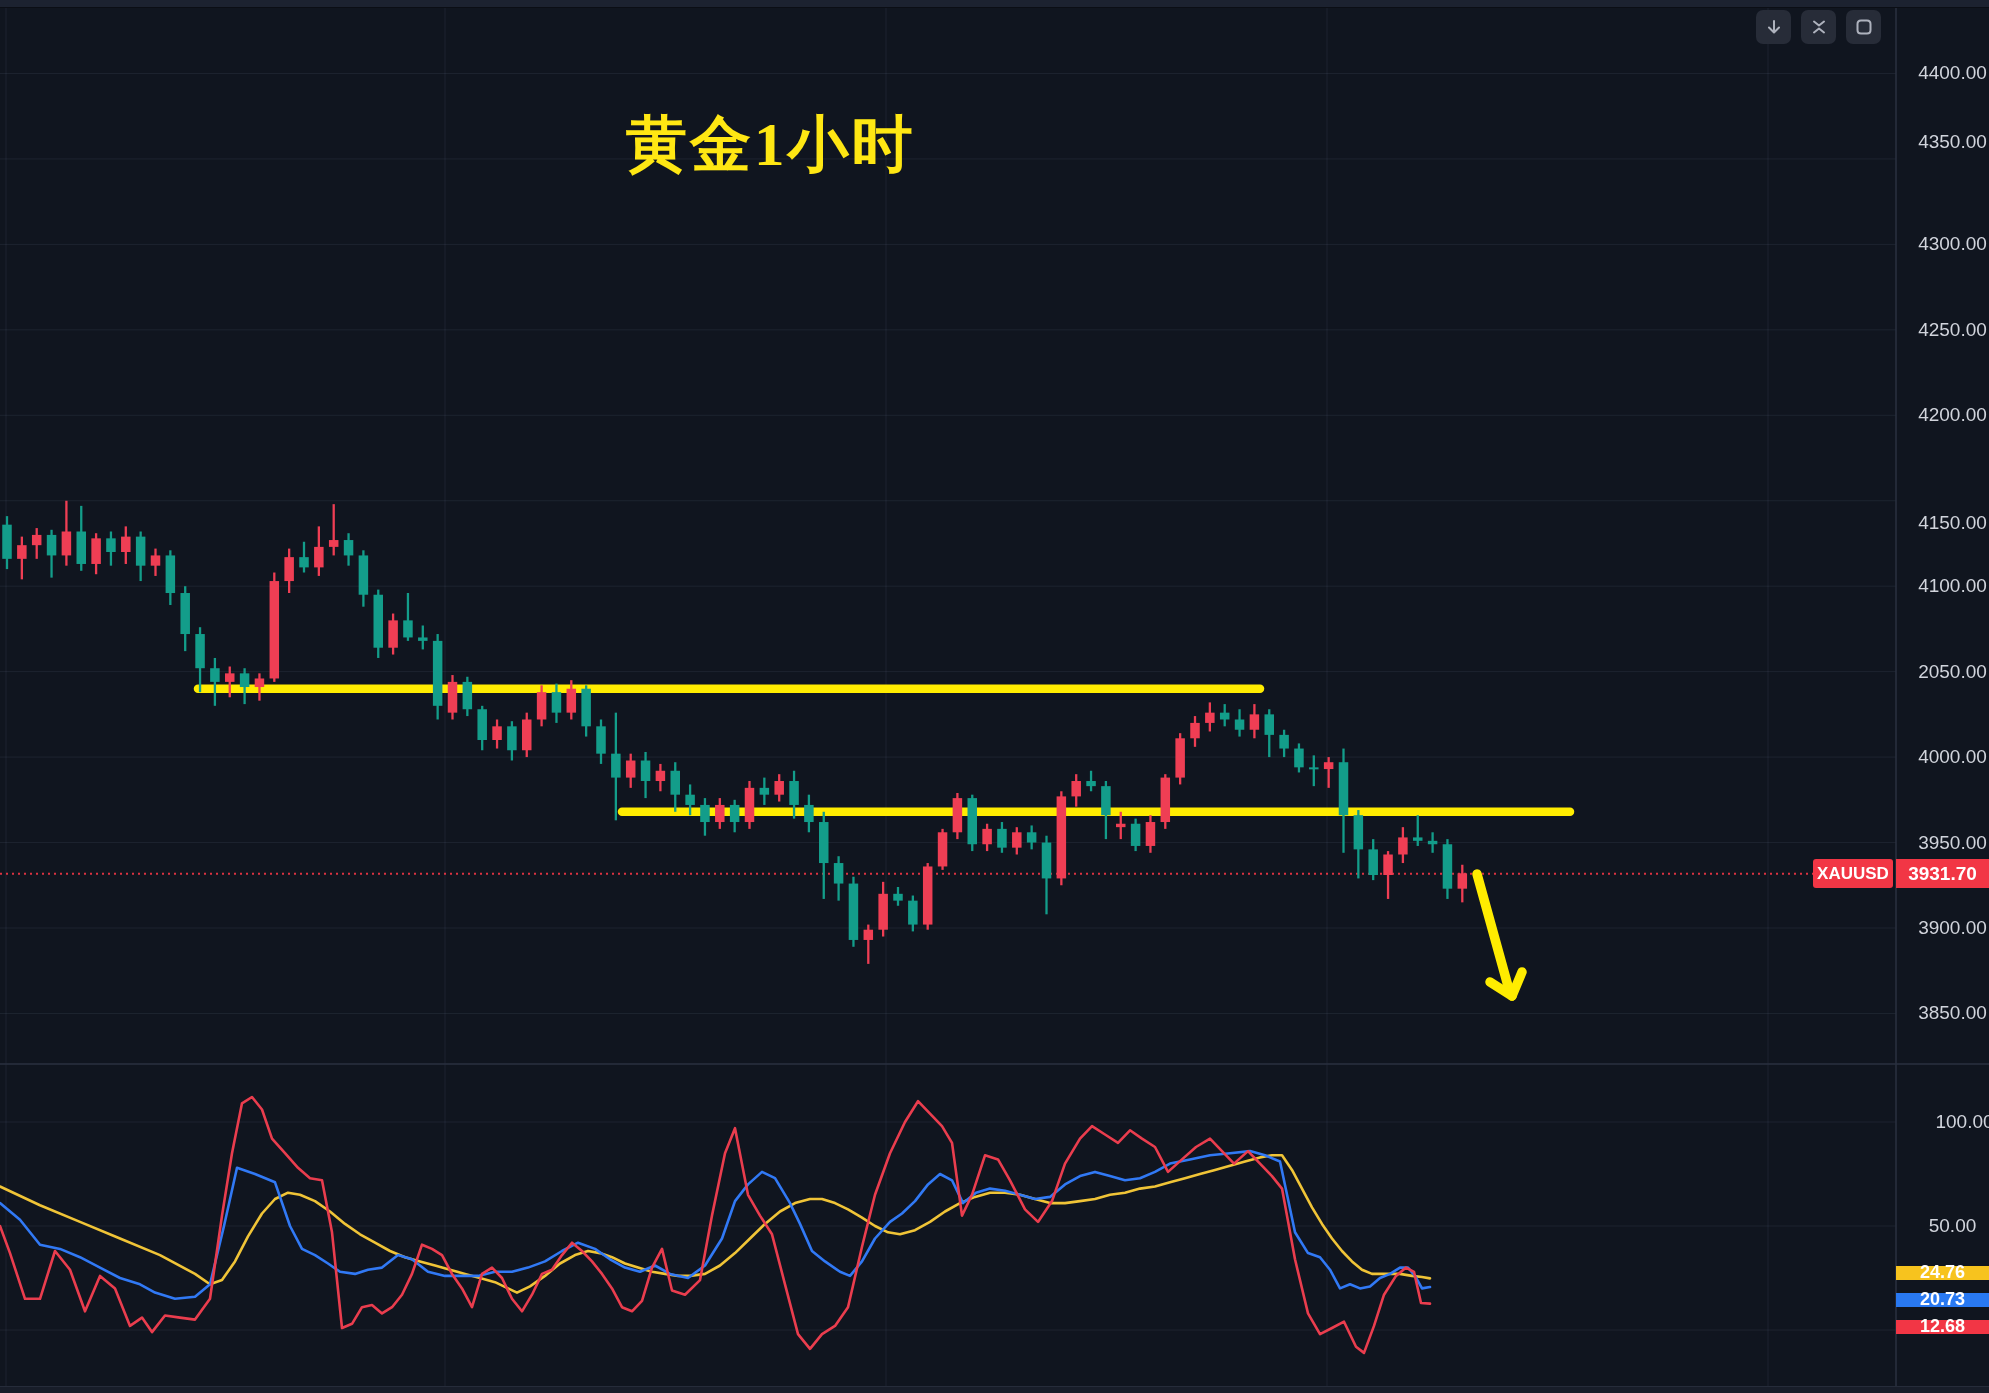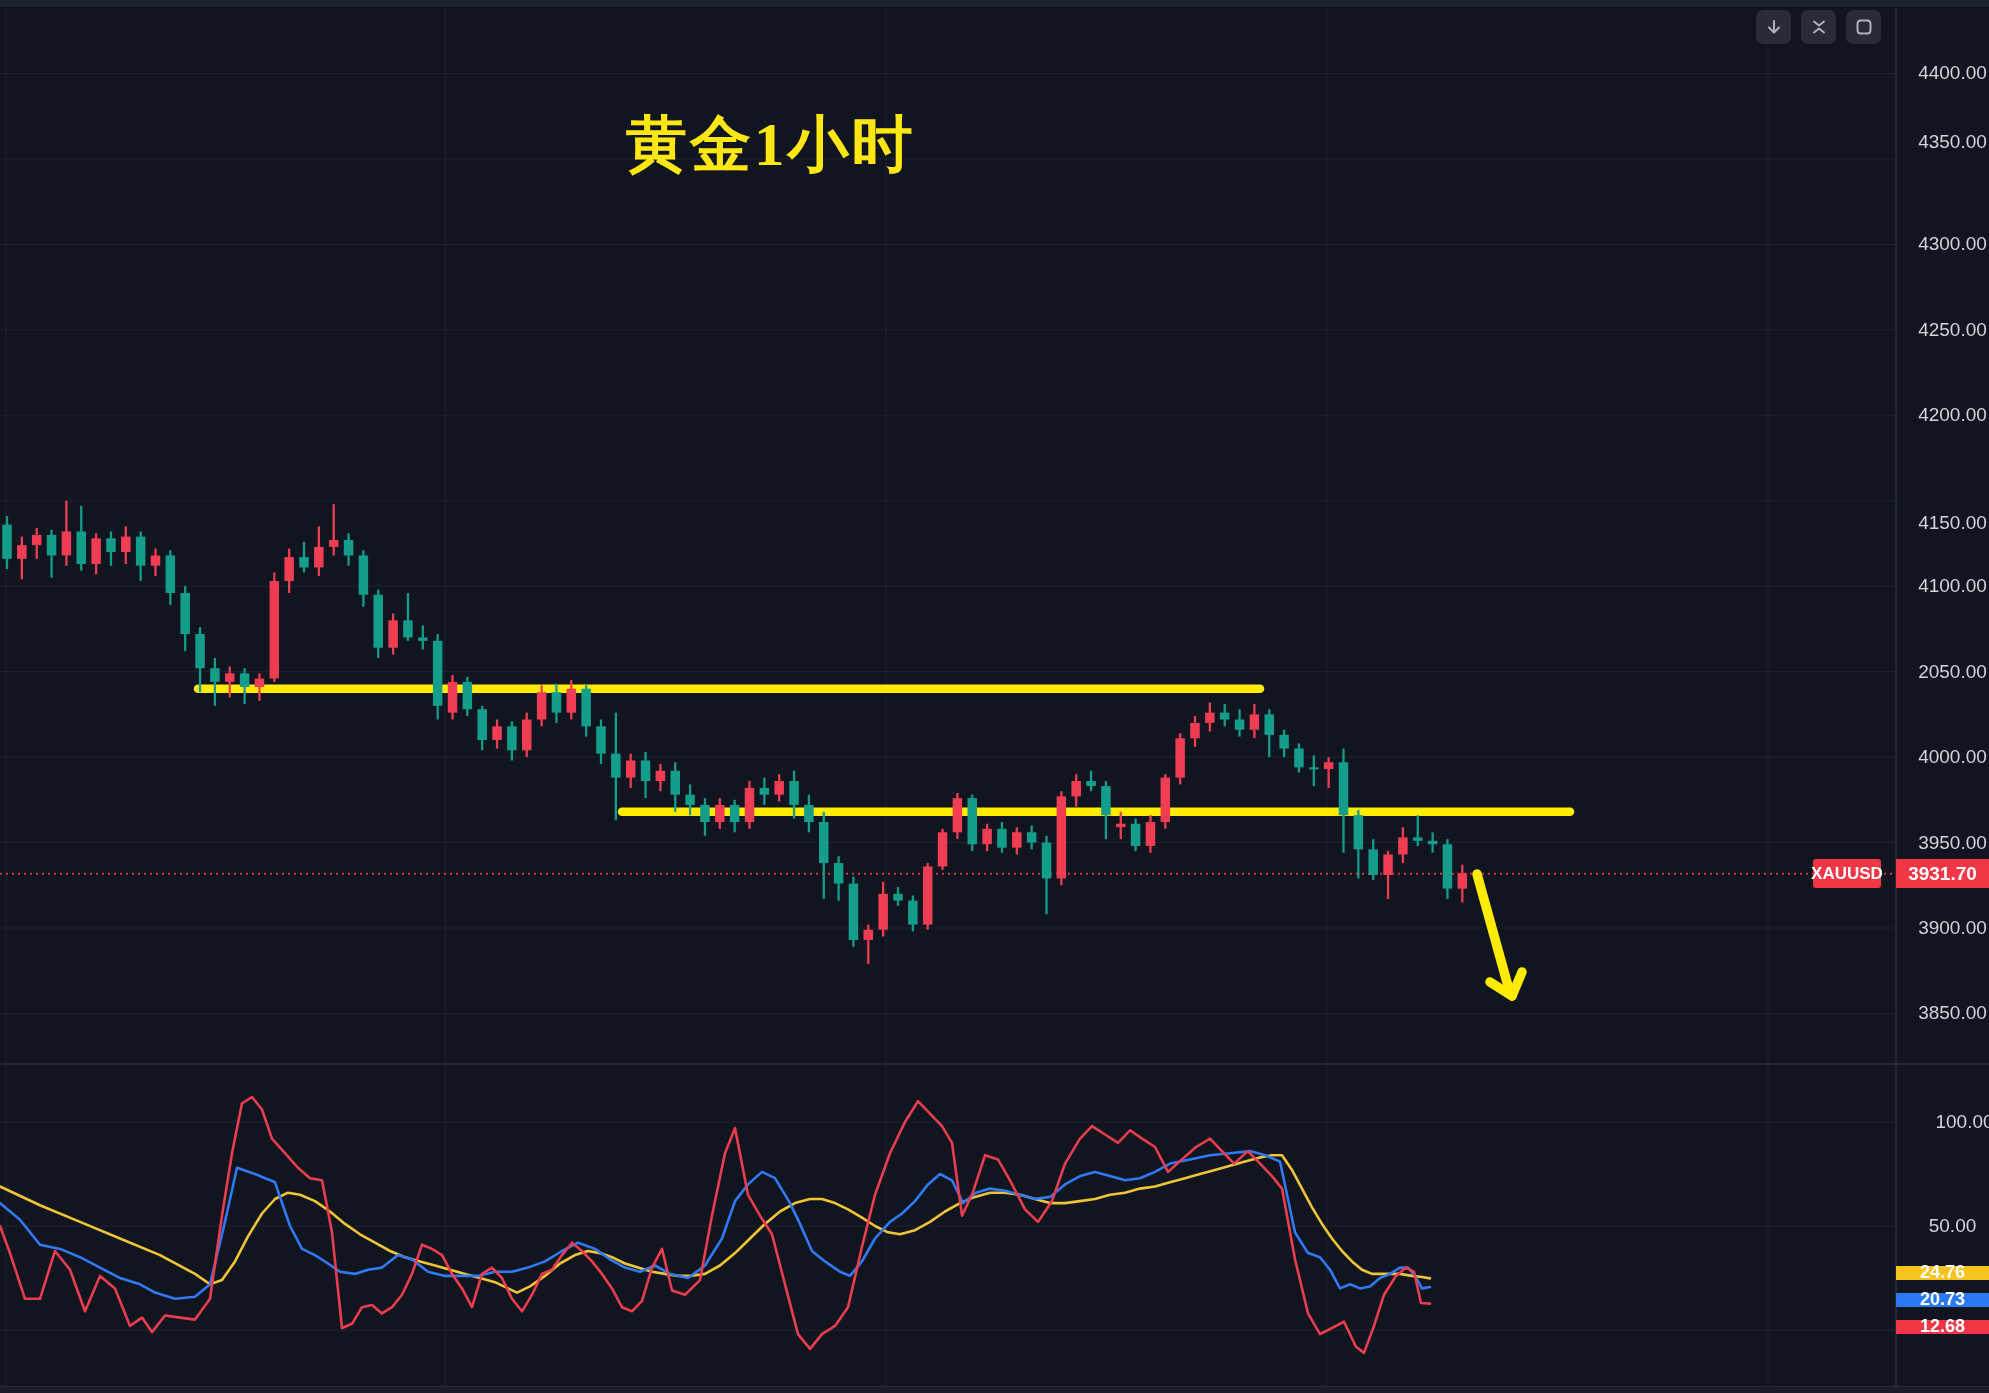--- a/index.html
+++ b/index.html
@@ -9,21 +9,21 @@
   .botband{position:absolute;left:0;top:1386px;width:1989px;height:7px;background:#181d29;border-top:1px solid #262c3a;}
   svg.chart{position:absolute;left:0;top:0;}
   .title-overlay{position:absolute;left:626px;top:104px;font-family:"Liberation Serif", serif;
       font-weight:bold;font-size:61px;letter-spacing:3px;color:#ffe713;white-space:nowrap;}
   .toolbar{position:absolute;top:10px;left:1756px;display:flex;gap:10px;}
   .tbtn{width:35px;height:34px;background:#272c38;border-radius:7px;display:flex;align-items:center;justify-content:center;cursor:pointer;}
   .tbtn svg{stroke:#aeb2bd;fill:none;stroke-width:2;stroke-linecap:round;stroke-linejoin:round;}
   .axis-label{position:absolute;left:1896px;width:113px;text-align:center;font-size:19px;color:#d1d4dc;}
   .flag{position:absolute;height:29px;display:flex;align-items:center;justify-content:center;
         color:#fff;font-weight:bold;border-radius:3px;}
-  .flag.symbol{width:68px;left:1813px;font-size:17px;}
+  .flag.symbol{width:80px;left:1813px;font-size:17px;}
   .flag.price{width:93px;left:1896px;font-size:19px;border-radius:0;}
   .ind-label{position:absolute;left:1896px;width:93px;height:14px;display:flex;align-items:center;justify-content:center;
         color:#fff;font-weight:bold;font-size:18px;}
 </style>
 </head>
 <body>
 
 <div class="stage">
   <svg class="chart" id="chartsvg" width="1989" height="1393">
       <line x1="6" y1="8" x2="6" y2="1386" stroke="rgba(151,166,197,0.10)" stroke-width="1"></line>

